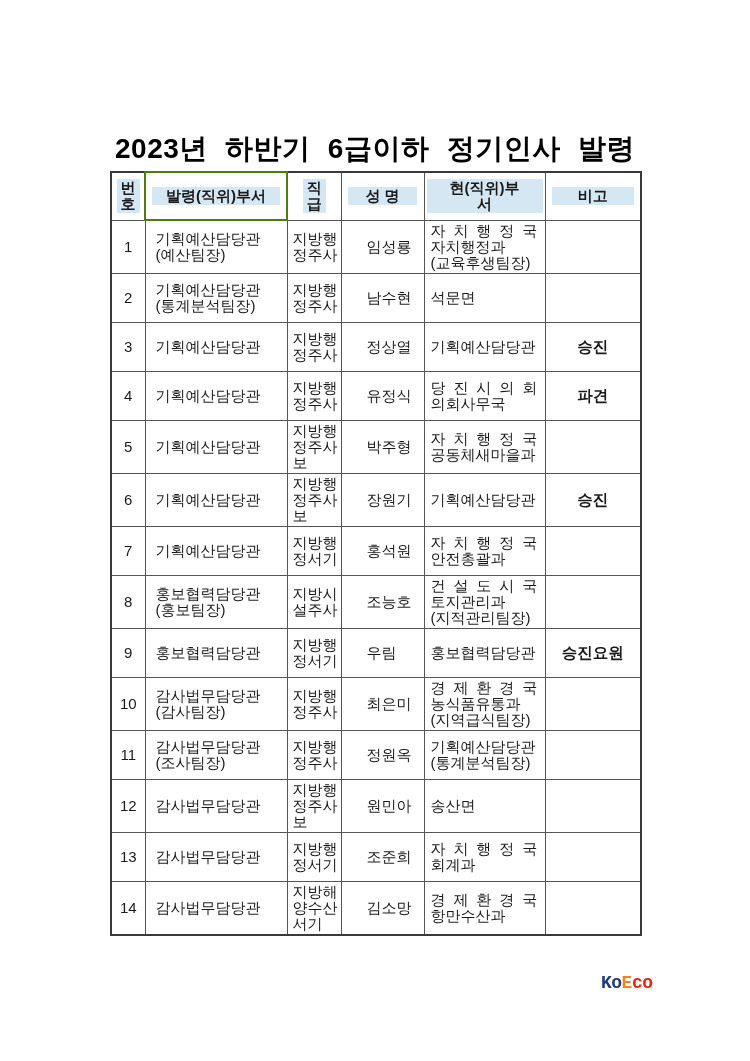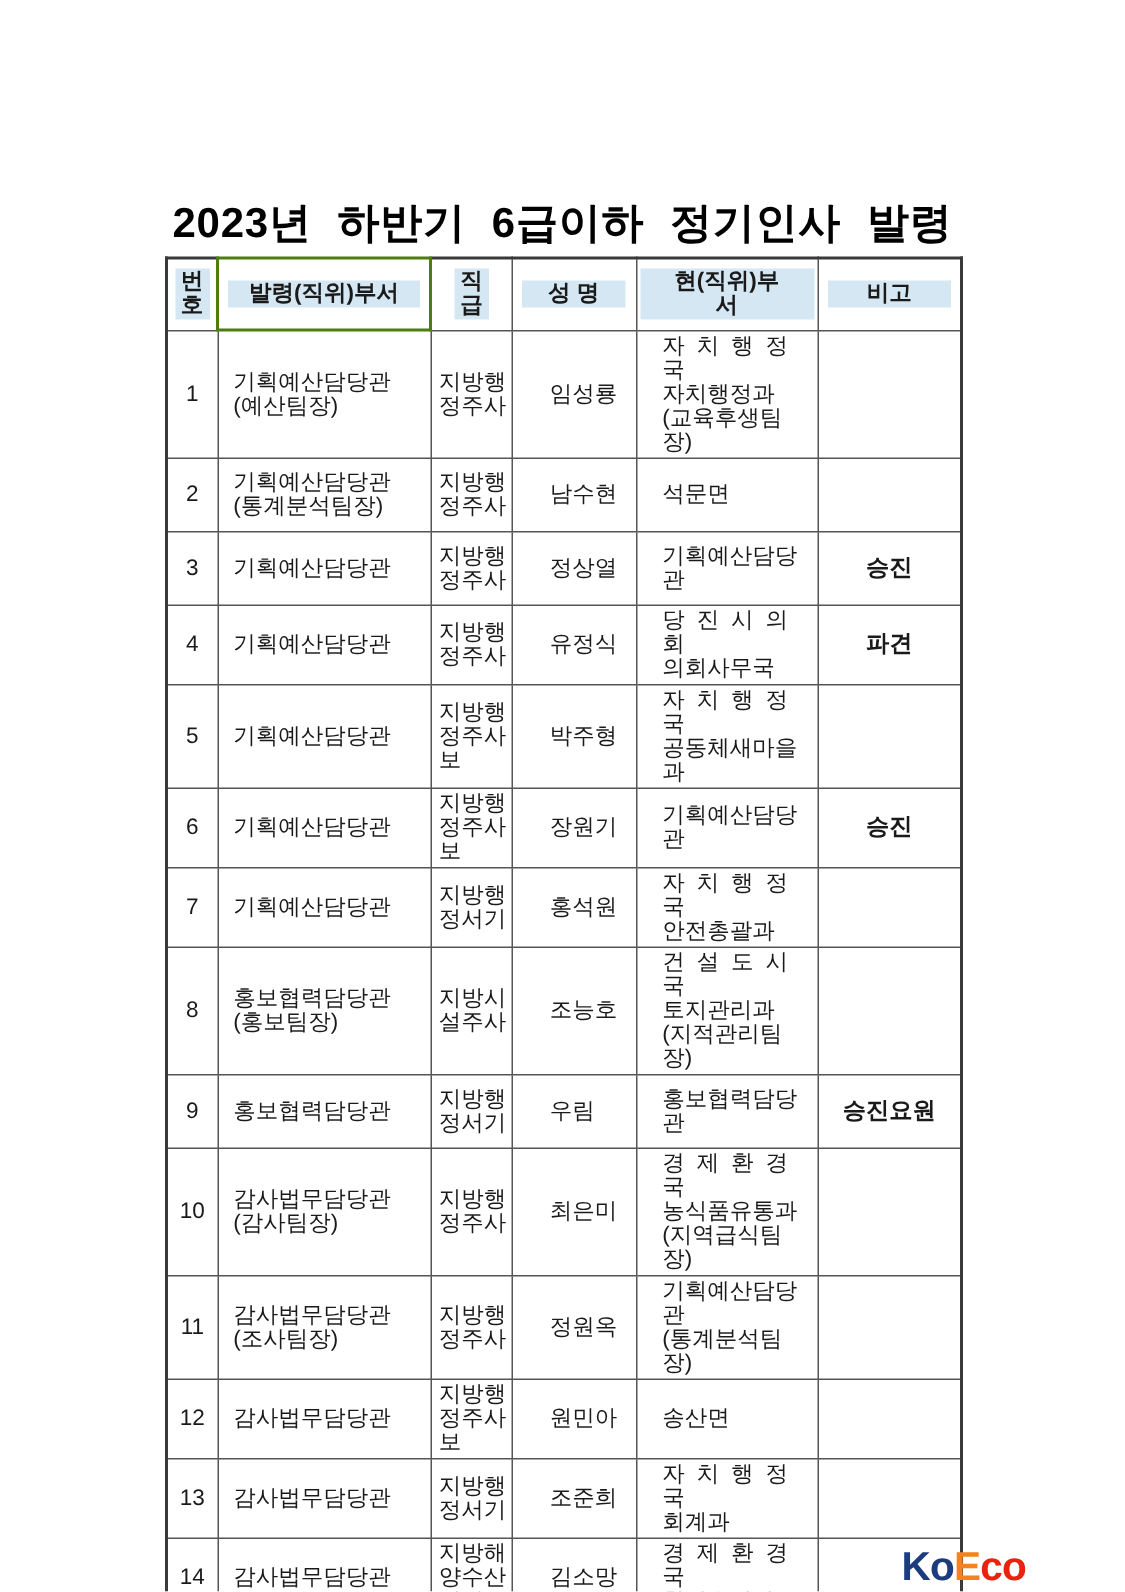--- a/index.html
+++ b/index.html
@@ -69,31 +69,32 @@
   }
   th.th-no .hl, th.th-rank .hl { padding: 1px 4px; }
   th.th-appointed .hl { padding: 1px 14px; }
   th.th-name .hl { padding: 1px 17px; }
   th.th-current .hl { padding: 1px 21px; }
   th.th-note .hl { padding: 1px 26px; }
   td.cell-no { text-align: center; }
   td.cell-appointed { padding-left: 10px; text-align: left; }
   td.cell-rank { padding-left: 5px; padding-right: 2px; text-align: left; }
   td.cell-name { padding-left: 25px; text-align: left; }
-  td.cell-current { padding-left: 17px; text-align: left; word-spacing: 0.25em; }
+  td.cell-current { padding-left: 6px; text-align: left; word-spacing: 0.25em; }
   td.cell-note { text-align: center; font-weight: bold; font-size: 15.5px; }
   .logo {
     position: absolute;
     left: 601px;
-    top: 1029px;
-    font-size: 27px;
+    top: 968px;
+    font-size: 18px;
     line-height: 30px;
     font-weight: bold;
     letter-spacing: -0.5px;
     white-space: nowrap;
+    font-family: Liberation Mono, monospace;
   }
 </style>
 </head>
 <body>
 
 <div class="page">
 
   <h1 class="doc-title">2023년 하반기 6급이하 정기인사 발령</h1>
 
 

